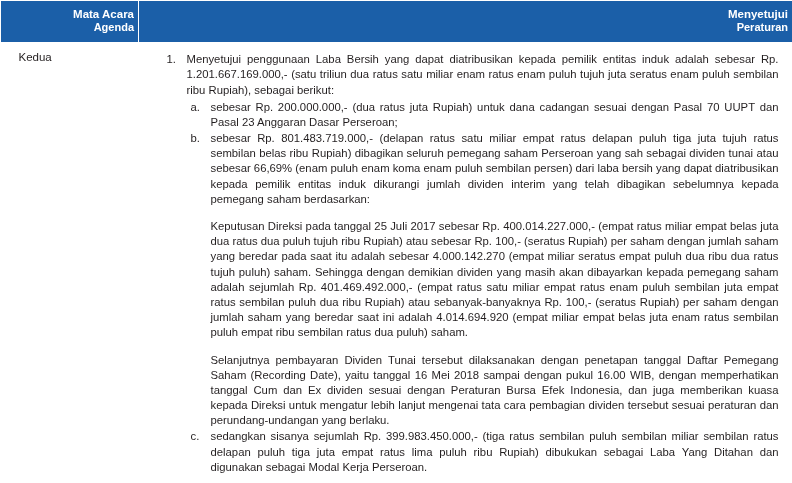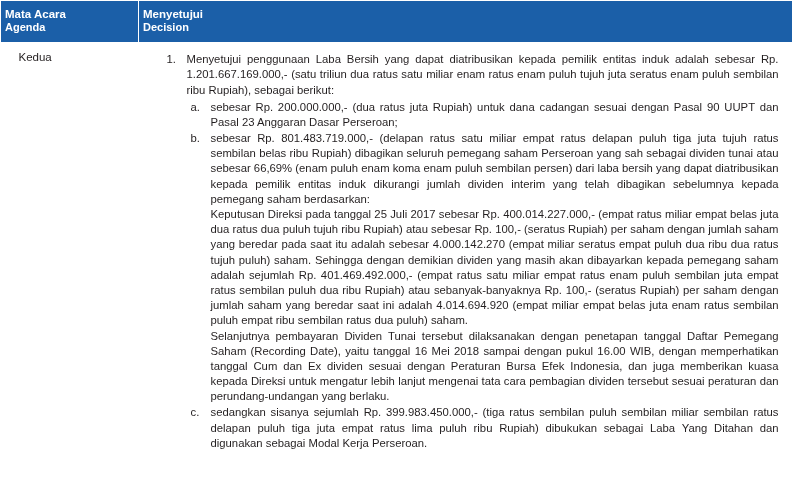--- a/index.html
+++ b/index.html
@@ -24,21 +24,21 @@
   table.agenda-table {
     width: 792px;
     border-collapse: collapse;
     table-layout: fixed;
   }
   thead th {
     background: #1b5fa8;
     color: #ffffff;
     font-size: 11.5px;
     font-weight: bold;
-    text-align: left;
+    text-align: right;
     padding: 6px 4px 7px 4px;
     line-height: 1.25;
     border: 1px solid #ffffff;
   }
   thead th .sub {
     display: block;
     font-weight: bold;
     font-size: 11px;
   }
   col.c-agenda { width: 138px; }
@@ -93,58 +93,58 @@
     left: 4px;
     top: 0;
     width: 16px;
     text-align: left;
   }
   p.para {
     margin: 0;
     text-align: justify;
   }
   p.para + p.para {
-    margin-top: 0;
+    margin-top: 12px;
   }
 </style>
 </head>
 <body>
 
 <div class="doc">
   <table class="agenda-table">
     <colgroup>
       <col class="c-agenda">
       <col class="c-decision">
     </colgroup>
     <thead>
       <tr>
         <th>
           <span>Mata Acara</span>
           <span class="sub">Agenda</span>
         </th>
         <th>
           <span>Menyetujui</span>
-          <span class="sub">Decision</span>
+          <span class="sub">Peraturan</span>
         </th>
       </tr>
     </thead>
     <tbody>
       <tr>
         <td class="agenda-cell">
           <span>Kedua</span>
         </td>
         <td class="decision-cell">
           <ol class="level1">
             <li>
               <span class="marker">1.</span>
               <p class="para">Menyetujui penggunaan Laba Bersih yang dapat diatribusikan kepada pemilik entitas induk adalah sebesar Rp. 1.201.667.169.000,- (satu triliun dua ratus satu miliar enam ratus enam puluh tujuh juta seratus enam puluh sembilan ribu Rupiah), sebagai berikut:</p>
               <ol class="level2">
                 <li>
                   <span class="marker">a.</span>
-                  <p class="para">sebesar Rp. 200.000.000,- (dua ratus juta Rupiah) untuk dana cadangan sesuai dengan Pasal 90 UUPT dan Pasal 23 Anggaran Dasar Perseroan;</p>
+                  <p class="para">sebesar Rp. 200.000.000,- (dua ratus juta Rupiah) untuk dana cadangan sesuai dengan Pasal 70 UUPT dan Pasal 23 Anggaran Dasar Perseroan;</p>
                 </li>
                 <li>
                   <span class="marker">b.</span>
                   <p class="para">sebesar Rp. 801.483.719.000,- (delapan ratus satu miliar empat ratus delapan puluh tiga juta tujuh ratus sembilan belas ribu Rupiah) dibagikan seluruh pemegang saham Perseroan yang sah sebagai dividen tunai atau sebesar 66,69% (enam puluh enam koma enam puluh sembilan persen) dari laba bersih yang dapat diatribusikan kepada pemilik entitas induk dikurangi jumlah dividen interim yang telah dibagikan sebelumnya kepada pemegang saham berdasarkan:</p>
                   <p class="para">Keputusan Direksi pada tanggal 25 Juli 2017 sebesar Rp. 400.014.227.000,- (empat ratus miliar empat belas juta dua ratus dua puluh tujuh ribu Rupiah) atau sebesar Rp. 100,- (seratus Rupiah) per saham dengan jumlah saham yang beredar pada saat itu adalah sebesar 4.000.142.270 (empat miliar seratus empat puluh dua ribu dua ratus tujuh puluh) saham. Sehingga dengan demikian dividen yang masih akan dibayarkan kepada pemegang saham adalah sejumlah Rp. 401.469.492.000,- (empat ratus satu miliar empat ratus enam puluh sembilan juta empat ratus sembilan puluh dua ribu Rupiah) atau sebanyak-banyaknya Rp. 100,- (seratus Rupiah) per saham dengan jumlah saham yang beredar saat ini adalah 4.014.694.920 (empat miliar empat belas juta enam ratus sembilan puluh empat ribu sembilan ratus dua puluh) saham.</p>
                   <p class="para">Selanjutnya pembayaran Dividen Tunai tersebut dilaksanakan dengan penetapan tanggal Daftar Pemegang Saham (Recording Date), yaitu tanggal 16 Mei 2018 sampai dengan pukul 16.00 WIB, dengan memperhatikan tanggal Cum dan Ex dividen sesuai dengan Peraturan Bursa Efek Indonesia, dan juga memberikan kuasa kepada Direksi untuk mengatur lebih lanjut mengenai tata cara pembagian dividen tersebut sesuai peraturan dan perundang-undangan yang berlaku.</p>
                 </li>
                 <li>
                   <span class="marker">c.</span>
                   <p class="para">sedangkan sisanya sejumlah Rp. 399.983.450.000,- (tiga ratus sembilan puluh sembilan miliar sembilan ratus delapan puluh tiga juta empat ratus lima puluh ribu Rupiah) dibukukan sebagai Laba Yang Ditahan dan digunakan sebagai Modal Kerja Perseroan.</p>

